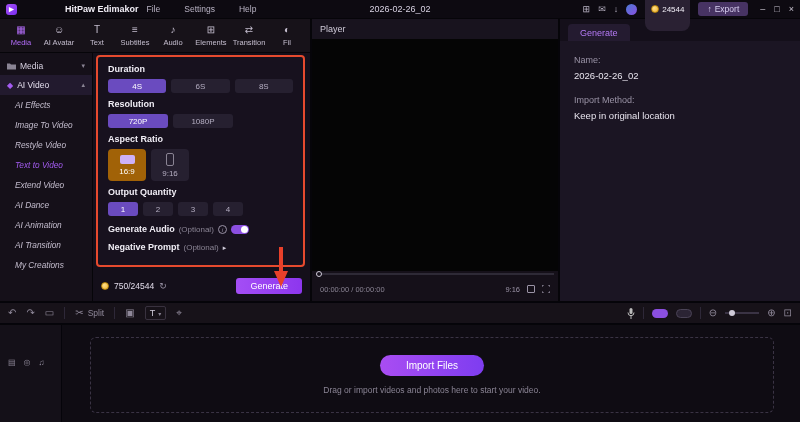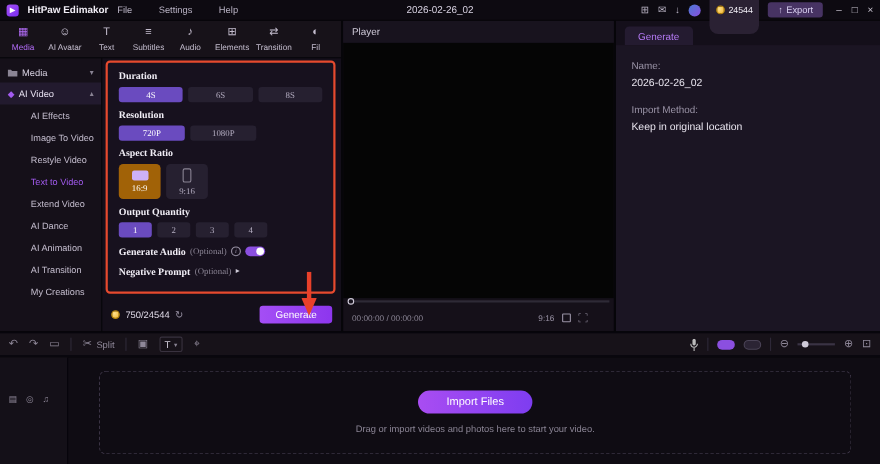--- a/index.html
+++ b/index.html
@@ -4,21 +4,21 @@
 <style>
   * { margin:0; padding:0; box-sizing:border-box; }
   html,body { background:#060509; }
   body { font-family:"Liberation Sans", sans-serif; }
   .app { position:relative; width:800px; height:422px; background:#060509; color:#ddd; overflow:hidden; font-size:10px; }
 
   
   .titlebar { position:absolute; left:0; top:0; width:800px; height:18px; background:#0d0a11; display:flex; align-items:center; padding:0 6px; gap:8px; z-index:5; }
   .logo { width:11px; height:11px; border-radius:3px; background:linear-gradient(135deg,#a44ef5,#7b2ff0); display:flex; align-items:center; justify-content:center; flex:0 0 auto; }
   .logo svg { display:block; }
-  .app-name { font-size:9px; font-weight:bold; color:#f0edf5; white-space:nowrap; }
+  .app-name { font-size:9px; font-weight:bold; color:#f0edf5; white-space:nowrap;margin-left:40px; }
   .menus { display:flex; gap:24px; font-size:8.5px; color:#b9b3c4; }
   .menus span { cursor:default; }
   .doc-title { position:absolute; left:50%; transform:translateX(-50%); font-size:9px; color:#d8d2e2; }
   .tb-right { margin-left:auto; display:flex; align-items:center; gap:8px; }
   .icon-btn { font-size:9px; color:#b9b3c4; line-height:1; }
   .avatar { width:11px; height:11px; border-radius:50%; background:linear-gradient(135deg,#4a7bd4,#8a4fe0); }
   .coin-pill { display:flex; align-items:center; gap:3px; background:#2a2133; border-radius:8px; padding:17px 6px; }
   .coin { width:8px; height:8px; border-radius:50%; background:radial-gradient(circle at 35% 35%,#ffe08a,#f0b32e); border:1px solid #b8860b; }
   .coin-count { font-size:8px; color:#f0edf5; }
   .export-btn { display:flex; align-items:center; gap:3px; background:#473363; border-radius:3px; padding:2px 9px; font-size:8.5px; color:#d8cff0; }
@@ -31,56 +31,56 @@
   .tab .t-label { font-size:7.5px; white-space:nowrap; }
   .tab.active { color:#b26cf7; }
 
   
   .sidebar { position:absolute; left:0; top:53px; width:92px; height:248px; background:#151019; padding:4px 0; overflow:hidden; }
   .side-head { display:flex; align-items:center; gap:4px; padding:4px 7px; color:#d8d2e2; font-size:8.5px; }
   .side-head .chev { margin-left:auto; font-size:7px; color:#8a8494; }
   .side-section { display:flex; align-items:center; gap:4px; padding:5px 7px; background:#221a2e; color:#e6e0f0; font-size:8.5px; }
   .side-section .gem { color:#a35bf0; font-size:8px; }
   .side-section .chev { margin-left:auto; font-size:7px; color:#8a8494; }
-  .side-item { padding:5px 7px 5px 28px; font-size:8.3px; color:#c3bccd; white-space:nowrap; }
+  .side-item { padding:5px 7px 5px 15px; font-size:8.3px; color:#c3bccd; white-space:nowrap;font-style:italic; }
   .side-item.active { color:#a35bf0; }
 
   
   .settings { position:absolute; left:93px; top:53px; width:217px; height:248px; background:#140f1a; overflow:hidden; }
-  .hl-box { position:absolute; left:3px; top:2px; right:5px; bottom:34px; background:#17111e; border:2px solid #e64a2e; border-radius:4px; padding:7px 10px; overflow:hidden;font-family:Liberation Serif, serif; }
+  .hl-box { position:absolute; left:3px; top:2px; right:5px; bottom:34px; background:#17111e; border:2px solid #e64a2e; border-radius:4px; padding:7px 10px; overflow:hidden; }
   .sec-label { font-size:9px; font-weight:bold; color:#f0edf5; margin:6px 0 5px; }
   .sec-label:first-child { margin-top:0; }
   .opt-row { display:flex; gap:5px; }
   .opt { height:14px; display:flex; align-items:center; justify-content:center; background:#262030; border-radius:3px; font-size:8px; color:#b5aec2; }
   .opt.w62 { width:60px; }
   .opt.w30 { width:30px; }
   .opt.sel { background:#6a4bbf; color:#fff; }
   .aspect-btn { width:38px; height:32px; background:#262030; border-radius:4px; display:flex; flex-direction:column; align-items:center; justify-content:center; gap:3px; font-size:8px; color:#b5aec2; }
   .aspect-btn.sel { background:#a16207; color:#fff; }
   .ar-h { width:15px; height:9px; border-radius:2px; background:#cdb1f7; }
   .ar-v { width:8px; height:13px; border-radius:2px; border:1px solid #8a8494; }
-  .inline-row { display:flex; align-items:flex-start; gap:4px; margin:8px 0 0; }
+  .inline-row { display:flex; align-items:flex-end; gap:4px; margin:8px 0 0; }
   .lbl-b { font-size:9px; font-weight:bold; color:#f0edf5; }
   .lbl-opt { font-size:8px; color:#8a8494; }
   .info-i { width:9px; height:9px; border-radius:50%; border:1px solid #9a93a6; color:#9a93a6; font-size:6px; display:flex; align-items:center; justify-content:center; font-style:italic; }
   .toggle { width:18px; height:9px; border-radius:5px; background:#8b4fe0; position:relative; }
   .toggle .knob { position:absolute; right:1px; top:1px; width:7px; height:7px; border-radius:50%; background:#fff; }
   .gen-row { position:absolute; left:8px; right:8px; bottom:7px; display:flex; align-items:center; gap:5px; }
   .credits { font-size:8.5px; color:#e0dae8; }
   .refresh { font-size:9px; color:#9a93a6; }
   .gen-btn { margin-left:auto; background:linear-gradient(90deg,#a44ef5,#8d36ee); color:#fff; border-radius:3px; padding:3px 14px; font-size:9px; }
   .red-arrow { position:absolute; right:22px; bottom:14px; z-index:3; }
 
   
   .player { position:absolute; left:312px; top:19px; width:246px; height:282px; background:#151019; }
   .pl-head { height:20px; display:flex; align-items:center; padding:0 8px; font-size:9px; color:#cfcad8; background:#18131e; }
   .pl-video { position:absolute; left:0; top:20px; right:0; bottom:30px; background:#050505; }
   .pl-scrub { position:absolute; left:4px; right:4px; bottom:26px; height:2px; background:#2e2a36; }
   .pl-scrub .dot { position:absolute; left:0; top:-2px; width:6px; height:6px; border-radius:50%; background:#17121d; border:1px solid #cfcad8; }
-  .pl-controls { position:absolute; left:0; right:16px; bottom:0; height:24px; display:flex; align-items:center; justify-content:space-between; padding:0 8px;text-align:right; }
+  .pl-controls { position:absolute; left:0; right:0; bottom:0; height:24px; display:flex; align-items:center; justify-content:space-between; padding:0 8px;text-align:right; }
   .pl-time { font-size:7.5px; color:#8a8494; }
   .pl-right { display:flex; align-items:center; gap:7px; color:#9a93a6; font-size:7.5px; }
   .sq-icon { width:8px; height:8px; border:1px solid #9a93a6; border-radius:1px; }
 
   
   .details { position:absolute; left:560px; top:19px; width:240px; height:282px; background:#1b1523; }
   .dt-head { height:22px; background:#140f1a; display:flex; align-items:flex-end; padding:0 8px; }
   .dt-tab { background:#241b30; color:#b57af5; padding:4px 12px 3px; border-radius:4px 4px 0 0; font-size:9px; }
   .dt-body { padding:14px 14px; }
   .dt-field { margin-bottom:14px; }

